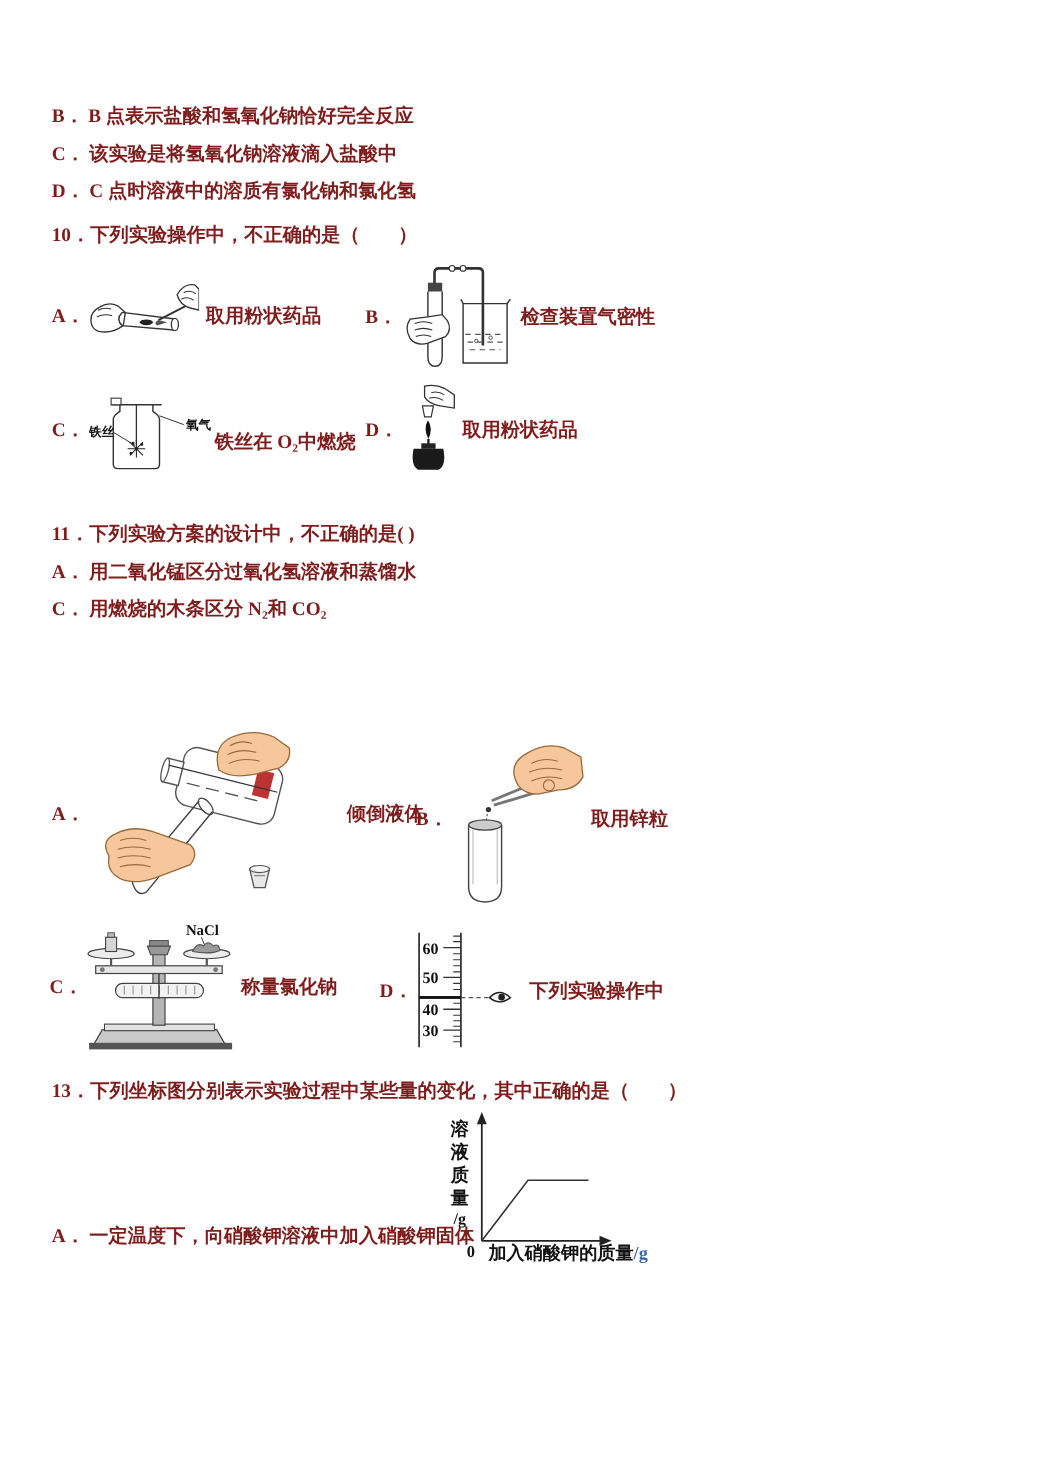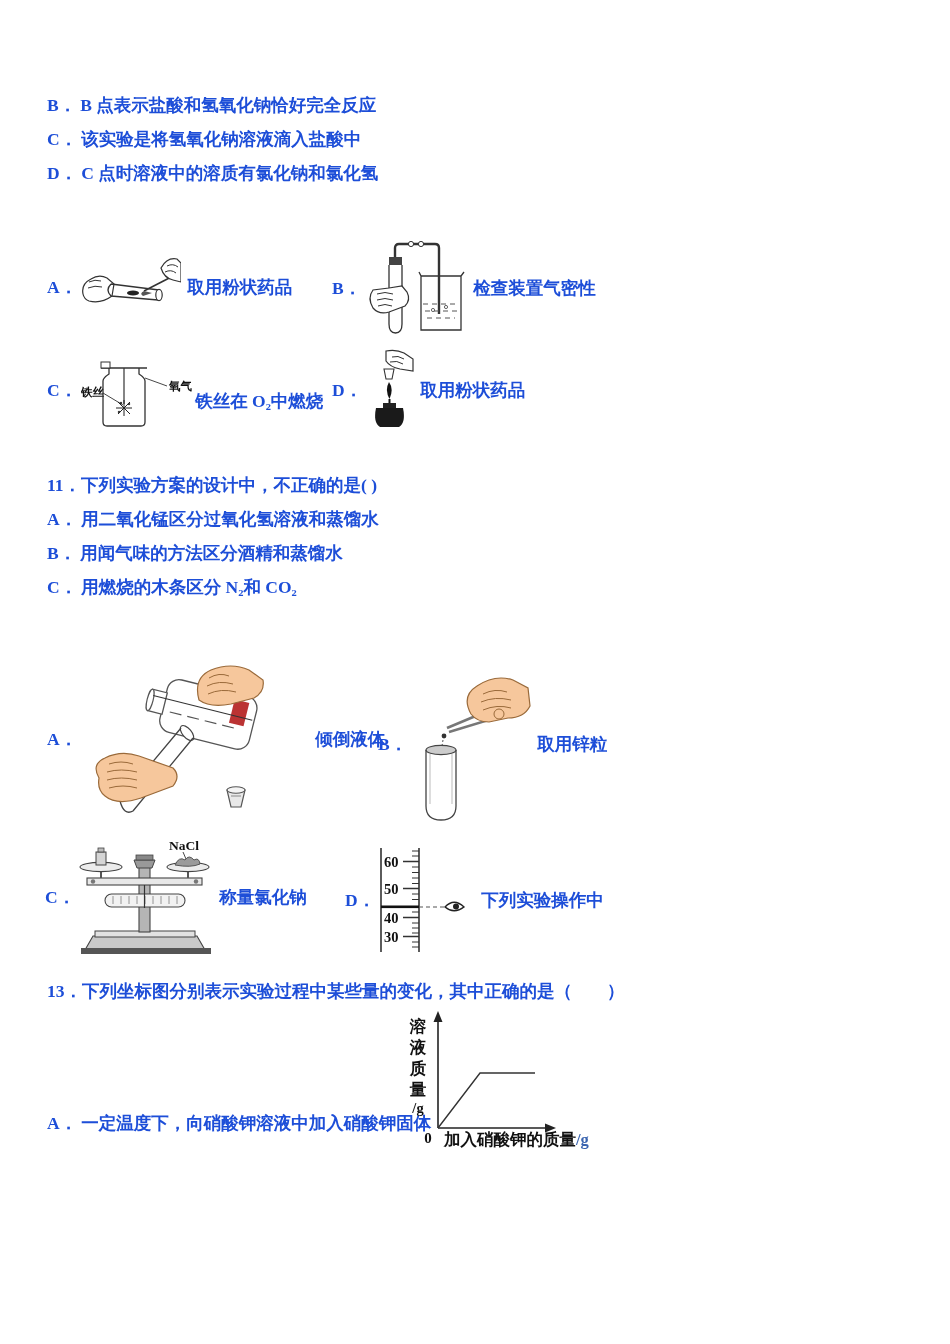--- a/index.html
+++ b/index.html
@@ -1,17 +1,17 @@
 <!DOCTYPE html>
 <html><head>
 <meta charset="utf-8">
 <style>
   html,body{margin:0;padding:0;background:#fff;}
   .page{position:relative;width:950px;height:1344px;background:#ffffff;overflow:hidden;
-        font-family:"Liberation Serif","DejaVu Serif",serif;color:#1d4ed8;}
+        font-family:"Liberation Serif","DejaVu Serif",serif;color:#7f1d1d;}
   .tline{position:absolute;white-space:nowrap;font-size:17.5px;font-weight:600;line-height:34px;}
   .block{position:absolute;font-size:17.5px;font-weight:600;line-height:34px;white-space:nowrap;}
   .row{position:absolute;display:flex;align-items:center;white-space:nowrap;
        font-size:17.5px;font-weight:600;}
   .letter{margin-right:4px;}
   .caption{margin-left:6px;text-align:right;}
   svg{display:block;}
   svg text{font-family:"Liberation Serif","DejaVu Serif",serif;font-weight:600;fill:#111;}
   .ill{flex:0 0 auto;}
 </style>
@@ -19,20 +19,23 @@
 <body>
 
 <div class="page">
 
   <div class="block" style="left:47px;top:88px;">
     <div><span class="letter">B．</span><span>B 点表示盐酸和氢氧化钠恰好完全反应</span></div>
     <div><span class="letter">C．</span><span>该实验是将氢氧化钠溶液滴入盐酸中</span></div>
     <div><span class="letter">D．</span><span>C 点时溶液中的溶质有氯化钠和氯化氢</span></div>
   </div>
 
+  <div class="tline" style="left:47px;top:196px;">
+    <span>10．</span><span>下列实验操作中，不正确的是（　　）</span>
+  </div>
 
   <div class="row" style="left:47px;top:243px;height:88px;">
     <span class="letter">A．</span>
     <svg class="ill" width="100" height="78" viewBox="0 0 100 78">
       <path d="M2,46 Q0,36 10,31 Q18,26 26,30 L33,36 L31,48 Q20,56 8,53 Q3,51 2,46 Z" fill="#fff" stroke="#333" stroke-width="1.2"></path>
       <path d="M8,34 Q14,31 20,33 M7,40 Q14,37 21,39" fill="none" stroke="#333" stroke-width="1"></path>
       <path d="M30,36 L78,42 M30,48 L77,52 M30,36 Q24,42 30,48" fill="none" stroke="#333" stroke-width="1.3"></path>
       <ellipse cx="78" cy="47" rx="3.2" ry="5.6" fill="#fff" stroke="#333" stroke-width="1.2"></ellipse>
       <ellipse cx="52" cy="45" rx="6" ry="2.6" fill="#222"></ellipse>
       <path d="M96,26 L63,43" stroke="#333" stroke-width="1.6"></path>
@@ -92,21 +95,20 @@
       <line x1="23.5" y1="50" x2="23.5" y2="55" stroke="#111" stroke-width="2"></line>
       <rect x="17" y="54" width="13" height="5" fill="#222"></rect>
       <path d="M10,59 Q7,74 14,78 L33,78 Q40,74 37,59 Z" fill="#1a1a1a"></path>
     </svg>
     <span class="caption">取用粉状药品</span>
   </div>
 
   <div class="block" style="left:47px;top:448px;margin-top:20px;">
     <div><span>11．</span><span>下列实验方案的设计中，不正确的是( )</span></div>
     <div><span class="letter">A．</span><span>用二氧化锰区分过氧化氢溶液和蒸馏水</span></div>
-    <div><span class="letter">B．</span><span>用闻气味的方法区分酒精和蒸馏水</span></div>
     <div><span class="letter">C．</span><span>用燃烧的木条区分 N₂和 CO₂</span></div>
   </div>
 
 
   <div class="row" style="left:47px;top:660px;height:158px;">
     <span class="letter">A．</span>
     <svg class="ill" width="228" height="158" viewBox="0 0 228 158">
       <g transform="rotate(14,130,52)">
         <rect x="82" y="28" rx="12" width="92" height="54" fill="#fff" stroke="#555" stroke-width="1.3"></rect>
         <rect x="68" y="44" width="15" height="22" fill="#fff" stroke="#555" stroke-width="1.3"></rect>

